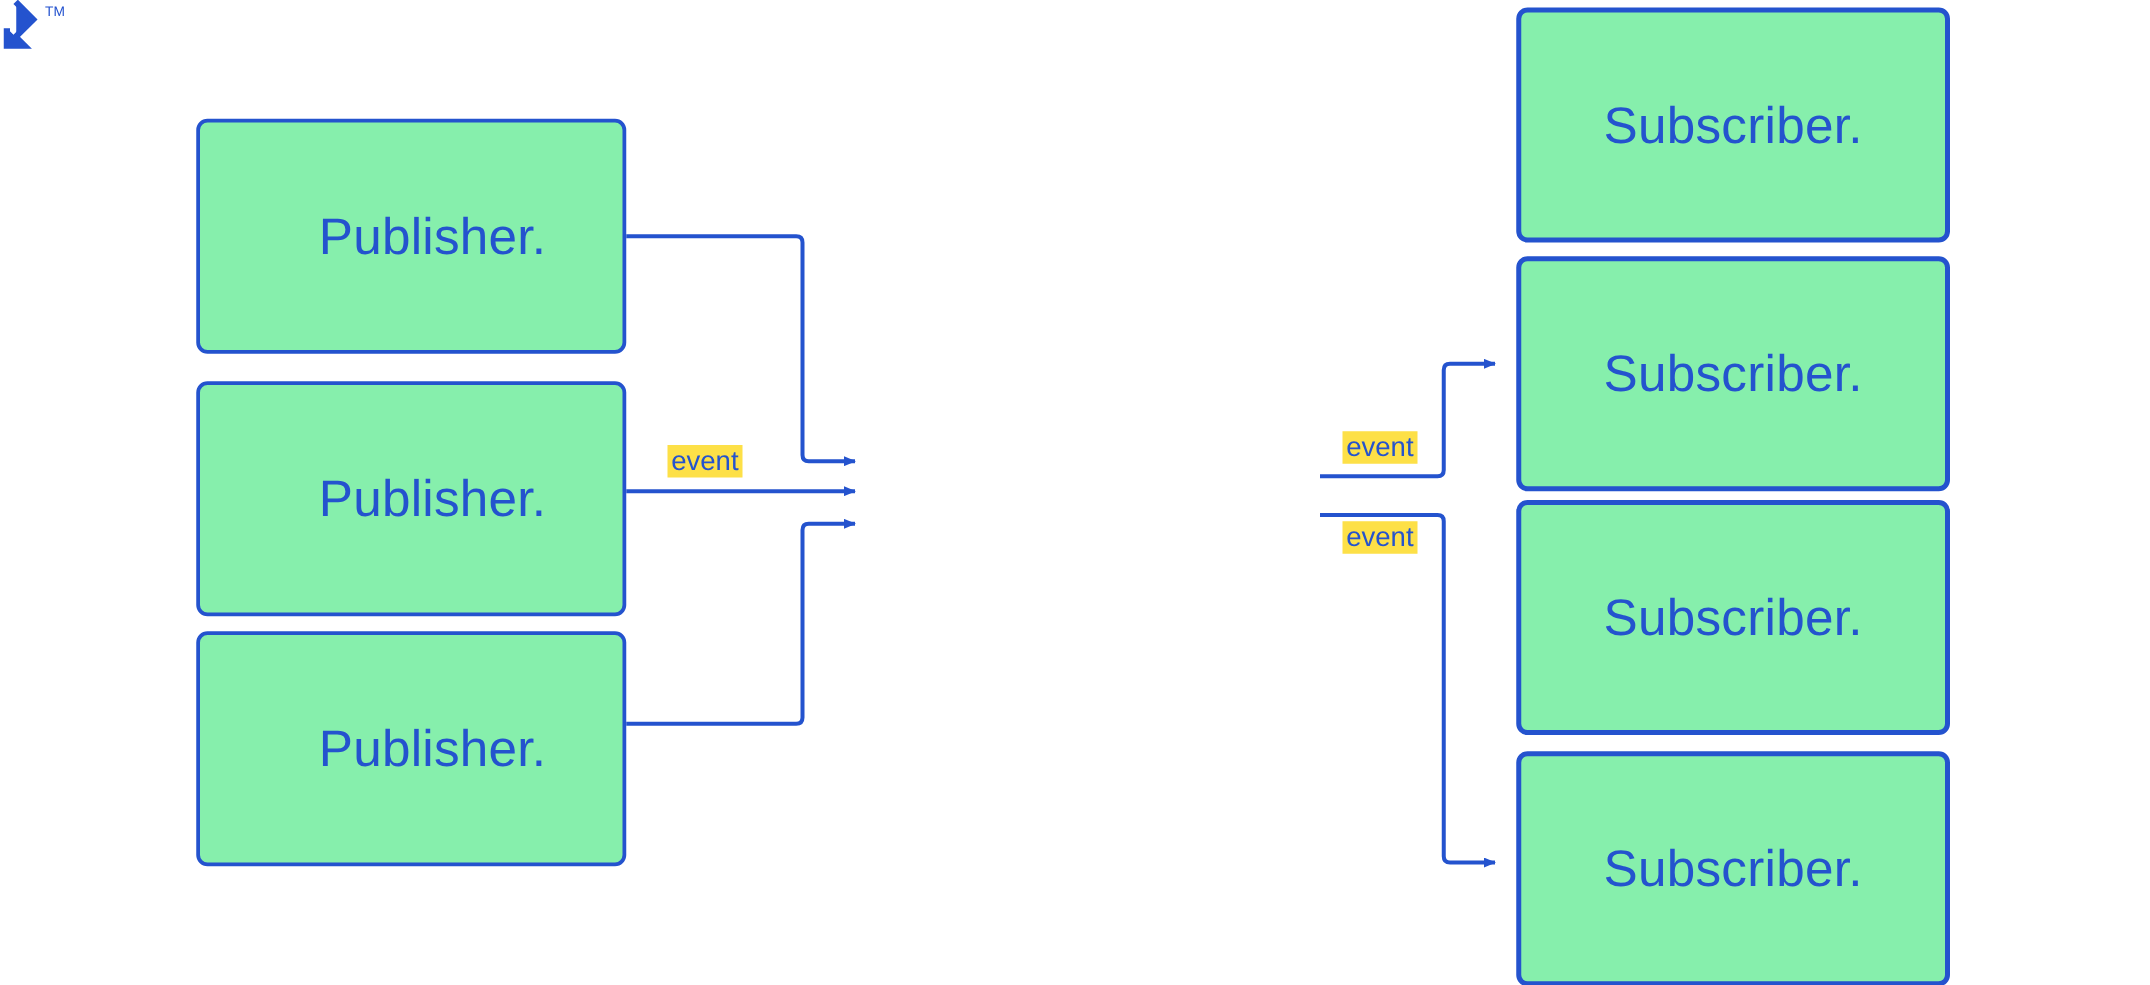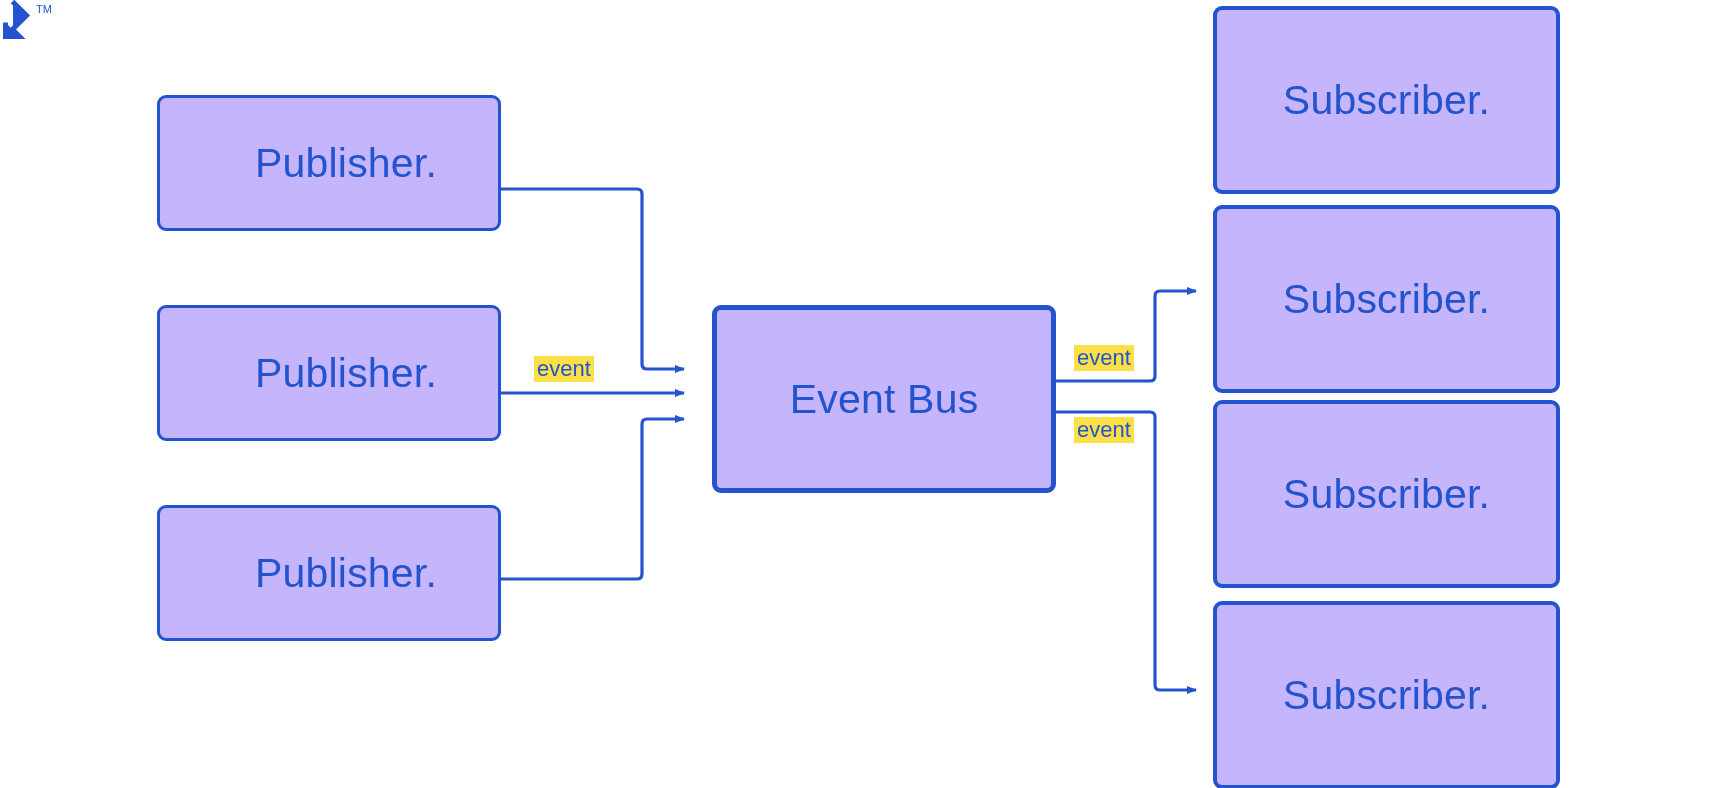--- a/index.html
+++ b/index.html
@@ -27,39 +27,39 @@
   .brand-logo {
     position: absolute;
     left: 0px;
     top: 0px;
     width: 56px;
     height: 46px;
   }
   .node-box {
     position: absolute;
     box-sizing: border-box;
-    background: #c4b5fd;
+    background: #86efac;
     border-style: solid;
     border-color: #2453CE;
     border-radius: 9px;
     display: flex;
     align-items: center;
     justify-content: center;
   }
   .node-label {
     color: #2453CE;
     font-family: "Liberation Sans", sans-serif;
     font-weight: 400;
     letter-spacing: 0.2px;
     white-space: nowrap;
   }
   .publisher-box {
     border-width: 3px;
     width: 344px;
-    height: 136px;
+    height: 188px;
     padding-left: 34px;
   }
   .publisher-box .node-label { font-size: 41px; }
   .subscriber-box {
     border-width: 4px;
     width: 347px;
     height: 188px;
   }
   .subscriber-box .node-label { font-size: 41px; }
   .eventbus-box {
@@ -115,23 +115,20 @@
   </div>
 
   <div class="node-box publisher-box" style="left:157px; top:305px;">
     <span class="node-label">Publisher.</span>
   </div>
 
   <div class="node-box publisher-box" style="left:157px; top:505px;">
     <span class="node-label">Publisher.</span>
   </div>
 
-  <div class="node-box eventbus-box" style="left:712px; top:305px;">
-    <span class="node-label">Event Bus</span>
-  </div>
 
   <div class="node-box subscriber-box" style="left:1213px; top:6px;">
     <span class="node-label">Subscriber.</span>
   </div>
 
   <div class="node-box subscriber-box" style="left:1213px; top:205px;">
     <span class="node-label">Subscriber.</span>
   </div>
 
   <div class="node-box subscriber-box" style="left:1213px; top:400px;">

